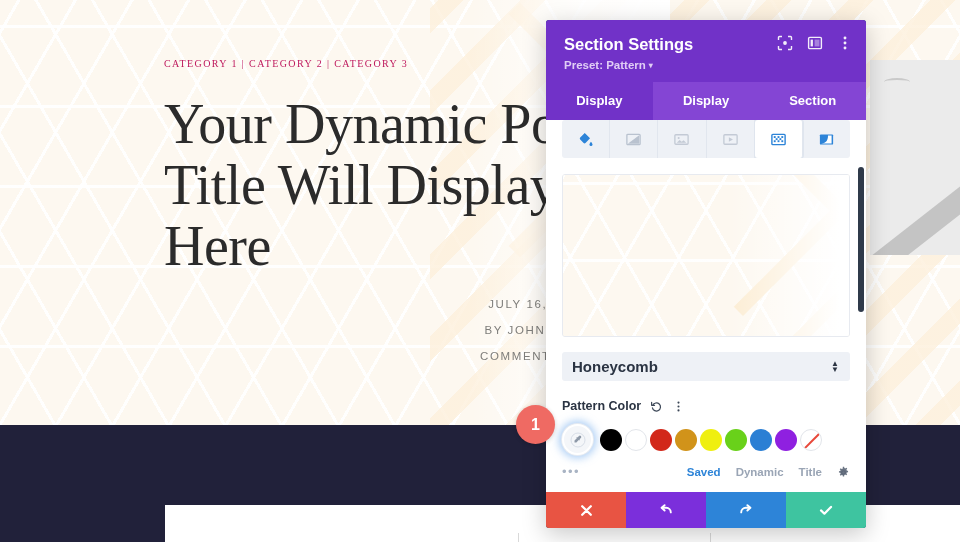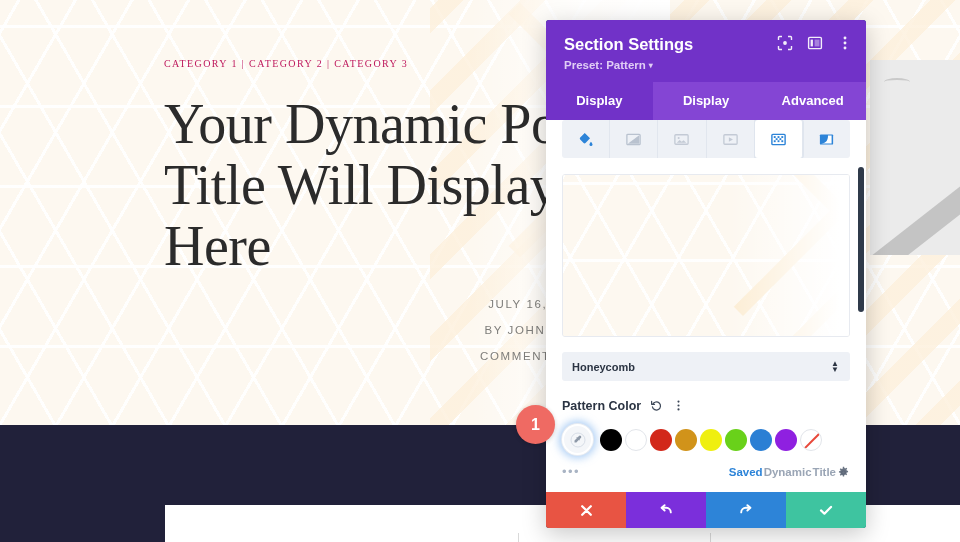--- a/index.html
+++ b/index.html
@@ -320,38 +320,38 @@
     height: 29px;
     background: #eef1f6;
     border-radius: 3px;
     display: flex;
     align-items: center;
     padding: 0 10px;
     position: relative;
     cursor: pointer;
   }
   .select-value {
-    font-size: 11px;
+    font-size: 15px;
     font-weight: bold;
     color: #2b3443;
   }
   .select-arrows {
     position: absolute;
     right: 11px;
     display: flex;
     flex-direction: column;
     line-height: 6px;
     font-size: 8px;
     color: #2b3443;
   }
 
   .field-label-row {
     margin-top: 18px;
     display: flex;
-    align-items: flex-start;
+    align-items: flex-end;
     gap: 9px;
   }
   .field-label {
     font-size: 12.5px;
     font-weight: bold;
     color: #2b3443;
   }
   .reset-icon, .more-icon { cursor: pointer; }
 
   .swatch-row {
@@ -402,21 +402,21 @@
     color: #a9b4c4;
     font-size: 13px;
     letter-spacing: 1.5px;
     line-height: 10px;
     cursor: pointer;
   }
   .pal-tabs {
     margin-left: auto;
     display: flex;
     align-items: center;
-    gap: 1px;
+    gap: 15px;
   }
   .pal-tab {
     font-size: 11.5px;
     font-weight: bold;
     color: #9aa5b5;
     cursor: pointer;
   }
   .pal-tab.active { color: #2d84d8; }
 
   .panel-scrollbar {
@@ -533,21 +533,21 @@
           <circle cx="8" cy="3" r="1.45" fill="#ffffff"></circle>
           <circle cx="8" cy="8" r="1.45" fill="#ffffff"></circle>
           <circle cx="8" cy="13" r="1.45" fill="#ffffff"></circle>
         </svg>
       </div>
     </div>
 
     <div class="panel-tabs">
       <div class="ptab active">Display</div>
       <div class="ptab">Display</div>
-      <div class="ptab">Advanced</div>
+      <div class="ptab">Section</div>
     </div>
 
     <div class="panel-body">
 
 
       <div class="bg-tabs">
         <div class="bgtab">
           <svg width="17" height="17" viewBox="0 0 18 18">
             <path d="M8.2 2.2 3.4 7a1.4 1.4 0 0 0 0 2l3.6 3.6a1.4 1.4 0 0 0 2 0l4.8-4.8z" fill="#2d84d8"></path>
             <path d="M14.8 11.4s1.6 2 1.6 2.9a1.6 1.6 0 1 1-3.2 0c0-.9 1.6-2.9 1.6-2.9z" fill="#2d84d8"></path>

